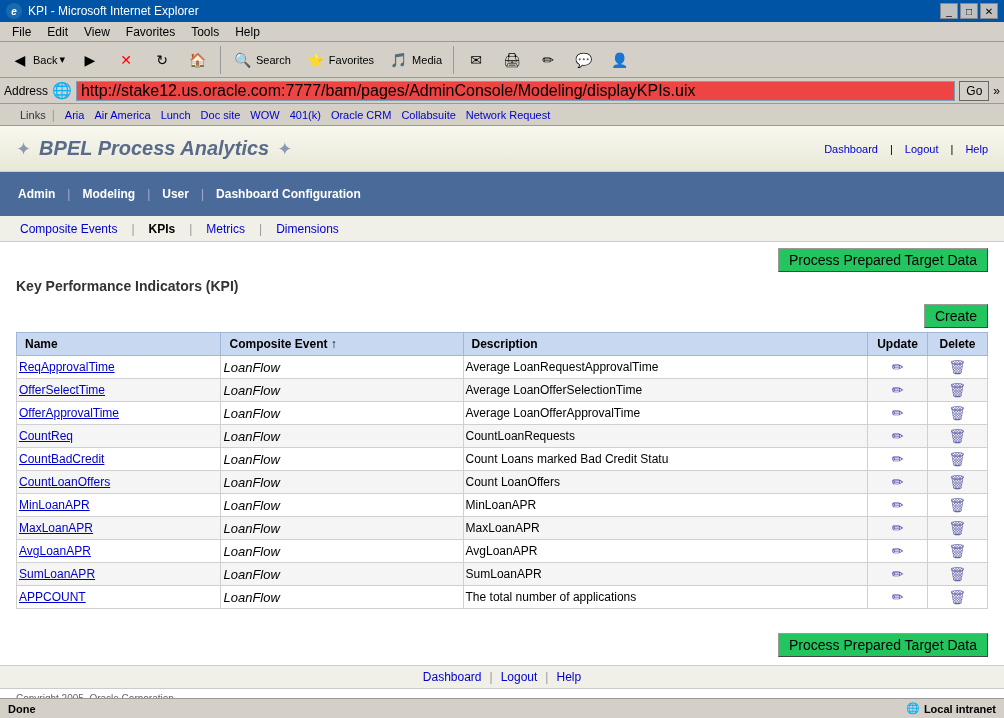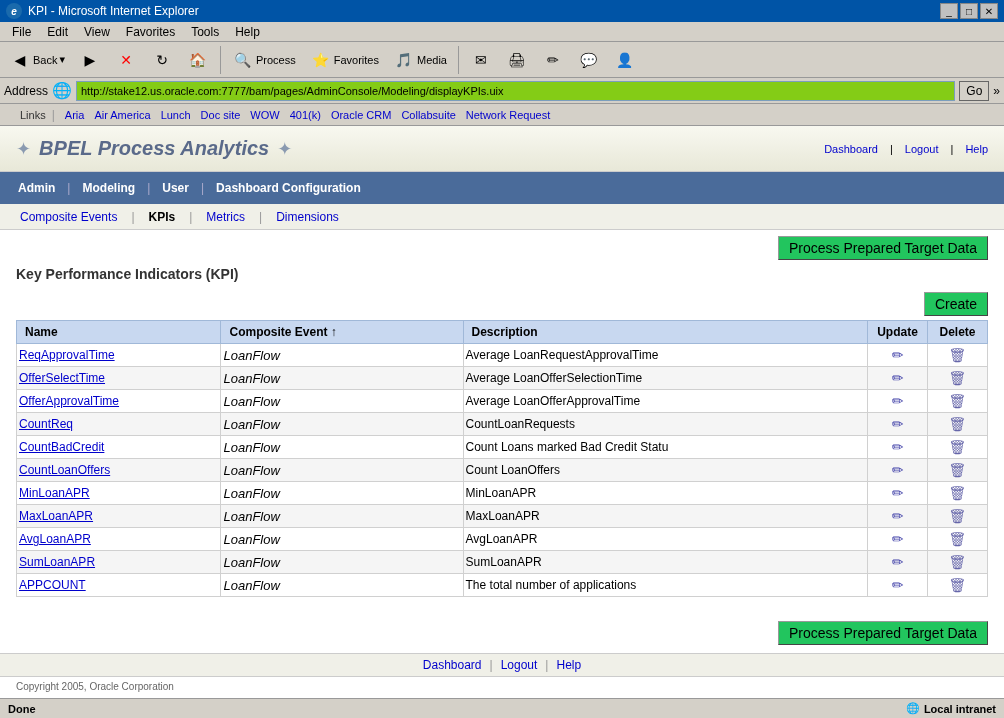--- a/index.html
+++ b/index.html
@@ -67,22 +67,22 @@
       gap: 4px;
       height: 26px;
       border-bottom: 1px solid #999;
     }
     .address-label { font-size: 12px; }
     .address-input {
       flex: 1;
       height: 20px;
       border: 1px solid #7b9ebd;
       padding: 1px 4px;
-      font-size: 11px;
-      background: #84cc16;
+      font-size: 16px;
+      background: #ef4444;
     }
     .go-btn {
       background: #d4d0c8;
       border: 1px solid #666;
       padding: 1px 6px;
       cursor: pointer;
       font-size: 12px;
       height: 20px;
     }
     
@@ -119,21 +119,21 @@
     }
     .bpel-nav-links { display: flex; gap: 12px; font-size: 11px; }
     .bpel-nav-links a { color: #0000cc; cursor: pointer; }
     
     
     .nav-tabs {
       background: #4a6b9a;
       display: flex;
       align-items: center;
       padding: 0 8px;
-      height: 32px;
+      height: 44px;
     }
     .nav-tab {
       color: white;
       padding: 4px 10px;
       cursor: pointer;
       font-size: 12px;
       font-weight: bold;
     }
     .nav-tab.active { color: white; font-weight: bold; }
     .nav-separator { color: #aac; margin: 0 2px; }
@@ -309,21 +309,21 @@
   </button>
   <button class="tb-btn">
     <span class="nav-icon">↻</span>
   </button>
   <button class="tb-btn">
     <span class="nav-icon">🏠</span>
   </button>
   <div class="tb-divider"></div>
   <button class="tb-btn">
     <span class="nav-icon">🔍</span>
-    <span>Process</span>
+    <span>Search</span>
   </button>
   <button class="tb-btn">
     <span class="nav-icon">⭐</span>
     <span>Favorites</span>
   </button>
   <button class="tb-btn">
     <span class="nav-icon">🎵</span>
     <span>Media</span>
   </button>
   <div class="tb-divider"></div>

